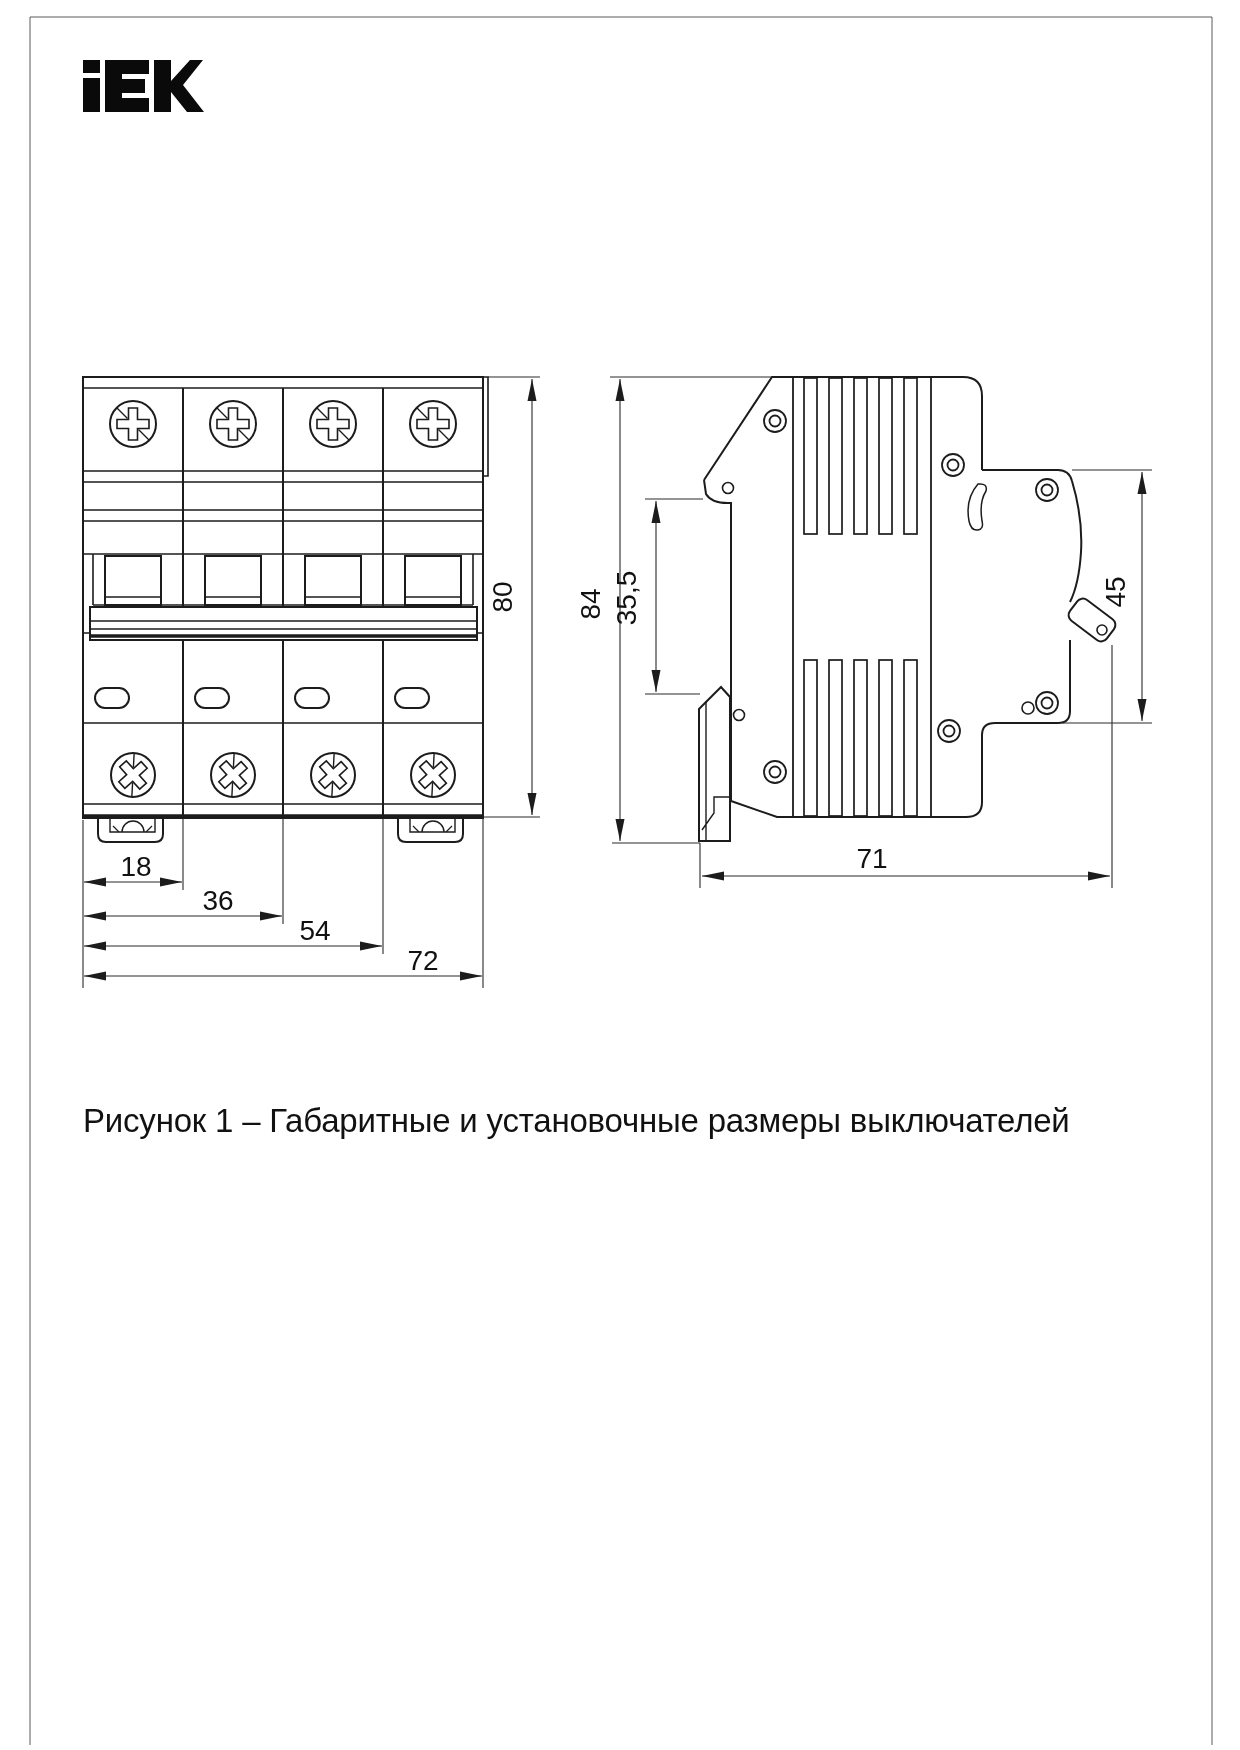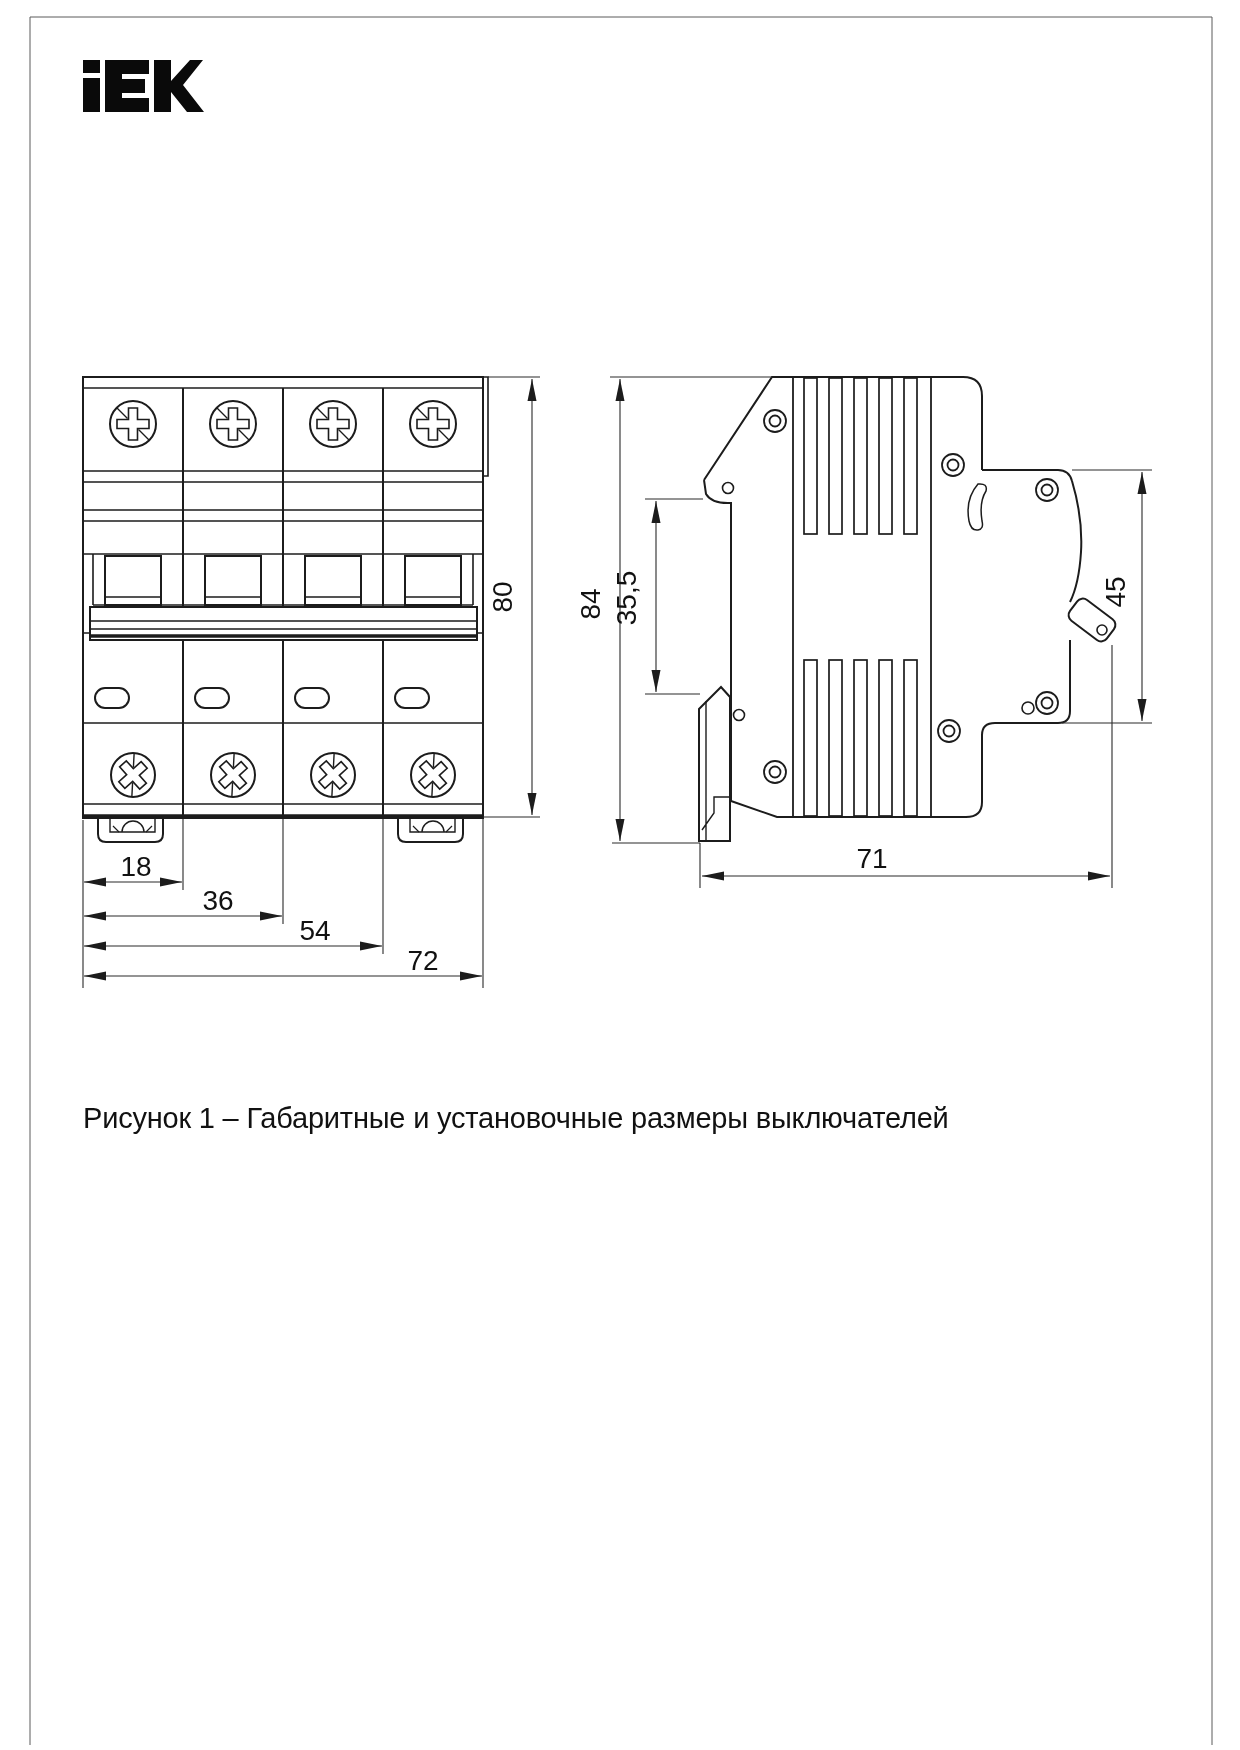--- a/index.html
+++ b/index.html
@@ -6,21 +6,21 @@
   .page{
     position:relative;
     width:1240px;height:1750px;
     background:#ffffff;
     font-family:"Liberation Sans", sans-serif;
     overflow:hidden;
   }
   .drawing{position:absolute;left:0;top:0;}
   .caption{
     position:absolute;left:83px;top:1102px;
-    font-size:29px;color:#111;letter-spacing:-0.2px;
+    font-size:33px;color:#111;letter-spacing:-0.2px;
     white-space:nowrap;
   }
   svg .ln{stroke:#1c1c1c;fill:none;}
   svg .w2{stroke-width:2;}
   svg .w16{stroke-width:1.6;}
   svg .w3{stroke-width:3.5;}
   svg .dim{stroke:#2a2a2a;stroke-width:1.1;fill:none;}
   svg .arr{fill:#1c1c1c;stroke:none;}
   svg .dimtxt{fill:#111;font-family:"Liberation Sans",sans-serif;font-size:28px;}
   svg .whitefill{fill:#ffffff;}

